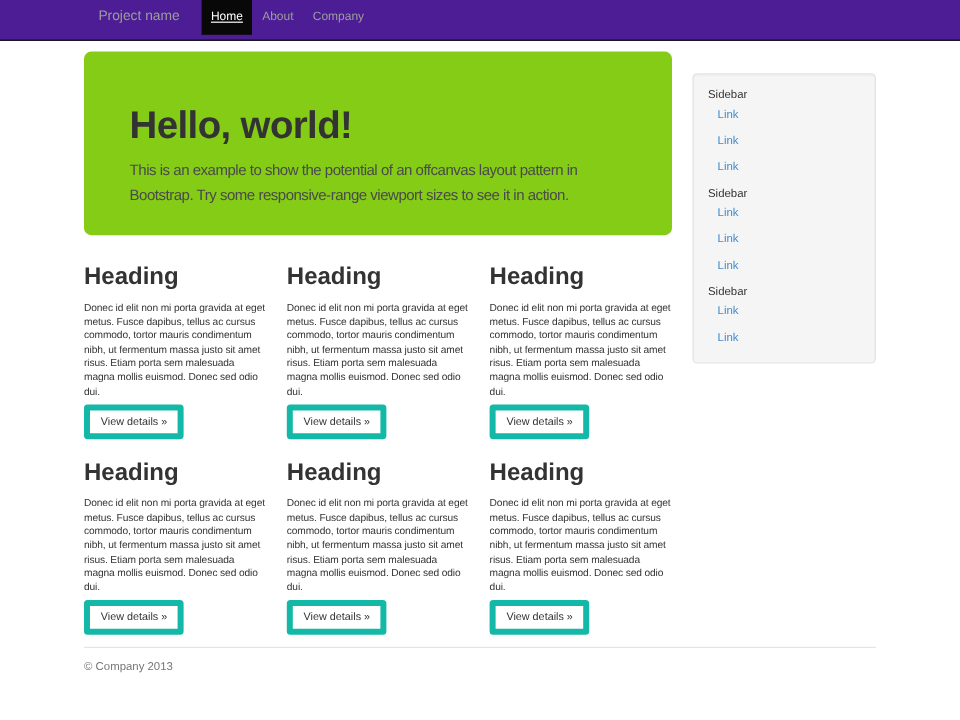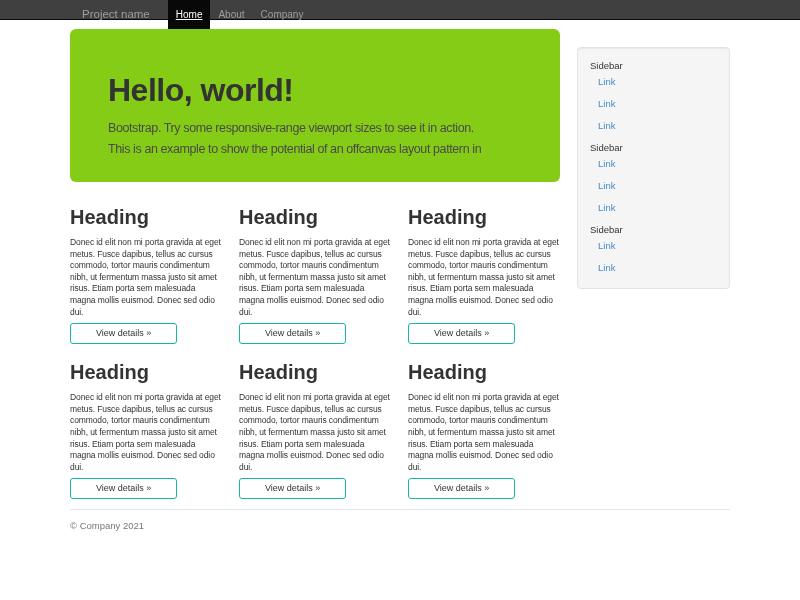--- a/index.html
+++ b/index.html
@@ -5,21 +5,21 @@
   * { box-sizing: border-box; }
   html, body { margin: 0; padding: 0; }
   body {
     font-family: "Liberation Sans", "DejaVu Sans", sans-serif;
     background: #fff;
     color: #333;
   }
   .page { width: 800px; height: 600px; overflow: hidden; background: #fff; position: relative; }
 
   
-  .navbar { height: 20px; background: #404040; border-bottom: 1px solid #090909; }
+  .navbar { height: 34px; background: #4c1d95; border-bottom: 1px solid #090909; }
   .navbar-inner { width: 660px; margin: 0 auto; display: flex; align-items: stretch; height: 29px; }
   .brand {
     display: block; padding: 0 10px 0 12px; line-height: 29px;
     font-size: 11.5px; color: #9d9d9d; text-decoration: none; cursor: pointer;
   }
   .nav { display: flex; list-style: none; margin: 0 0 0 8px; padding: 0; }
   .nav-item {
     line-height: 29px; padding: 0 8px; font-size: 10px; color: #9d9d9d; cursor: pointer;
   }
   .nav-item.active { background: #080808; color: #fff; text-decoration: underline; }
@@ -52,22 +52,22 @@
   .card h2 {
     margin: 24px 0 8px; font-size: 20px; line-height: 23px;
     font-weight: bold; color: #333;
   }
   .row2 .card h2 { margin-top: 17px; }
   .card-body div {
     font-size: 8.5px; line-height: 11.6px; color: #333;
     letter-spacing: -0.1px; white-space: nowrap;
   }
   .btn {
-    display: inline-block; margin-top: 5px; padding: 4px 25px;
-    background: #fff; border: 1px solid #14b8a6; border-radius: 3px;
+    display: inline-block; margin-top: 5px; padding: 4px 9px;
+    background: #fff; border: 5px solid #14b8a6; border-radius: 3px;
     font-size: 9px; line-height: 11px; color: #333; text-decoration: none;
     cursor: pointer; white-space: nowrap;
   }
 
   
   .well {
     margin-top: 27px; background: #f5f5f5;
     border: 1px solid #e3e3e3; border-radius: 4px;
     padding: 12px 12px 12px; box-shadow: inset 0 1px 1px rgba(0,0,0,0.05);
   }
@@ -99,22 +99,22 @@
   </nav>
 
   <div class="container">
     <div class="content-row">
 
       <main class="main-col">
 
         <section class="jumbotron">
           <h1>Hello, world!</h1>
           <div class="jumbo-desc">
+              <div>This is an example to show the potential of an offcanvas layout pattern in</div>
               <div>Bootstrap. Try some responsive-range viewport sizes to see it in action.</div>
-              <div>This is an example to show the potential of an offcanvas layout pattern in</div>
             </div>
         </section>
 
         <div class="cards-row">
           <div class="card">
             <h2>Heading</h2>
             <div class="card-body">
                 <div>Donec id elit non mi porta gravida at eget</div>
                 <div>metus. Fusce dapibus, tellus ac cursus</div>
                 <div>commodo, tortor mauris condimentum</div>
@@ -216,17 +216,17 @@
             <a class="sb-link">Link</a>
             <a class="sb-link">Link</a>
           </div>
         </div>
       </aside>
 
     </div>
 
     <hr class="footer-hr">
     <footer class="footer">
-      <p>© Company 2021</p>
+      <p>© Company 2013</p>
     </footer>
   </div>
 
 </div>
 
 </body></html>

